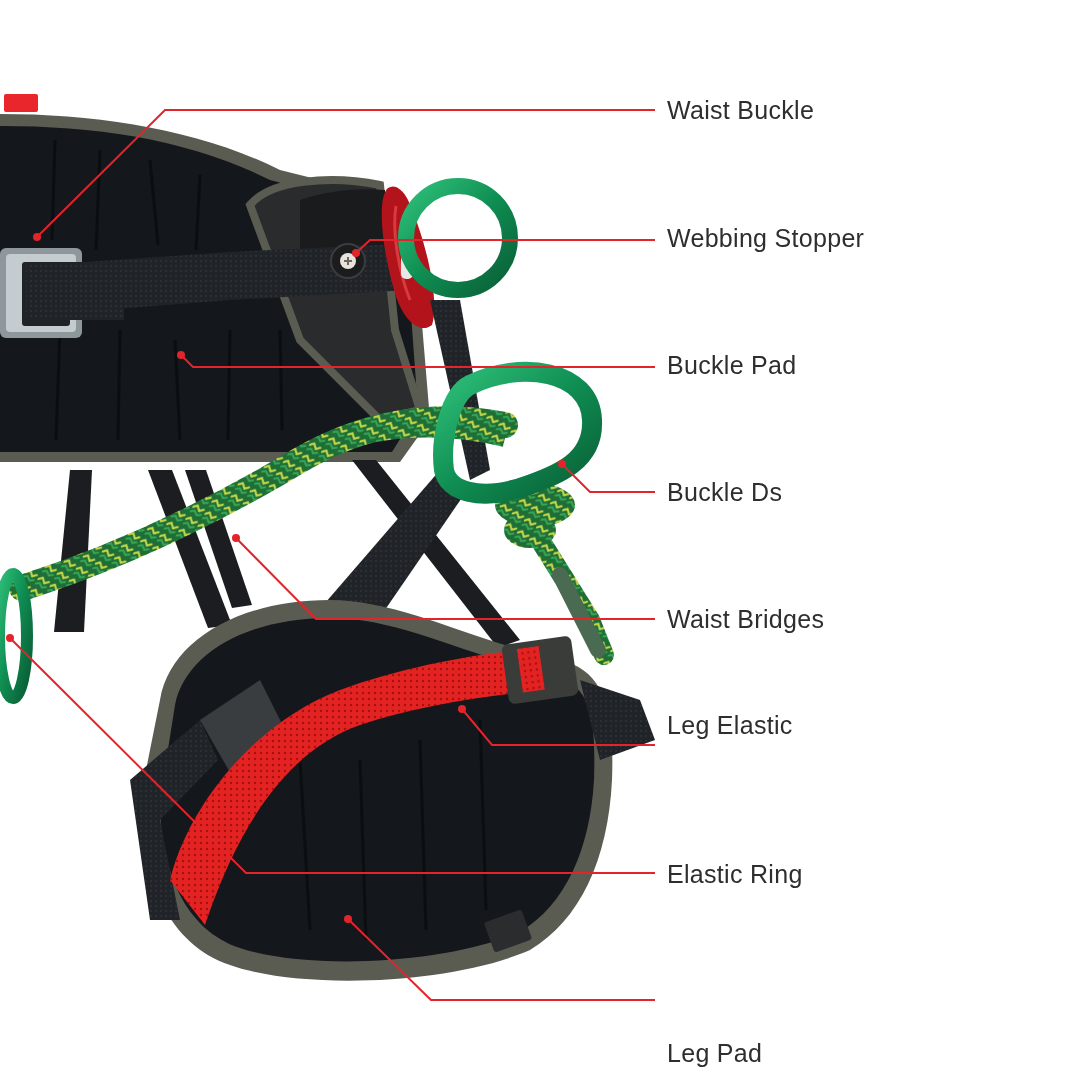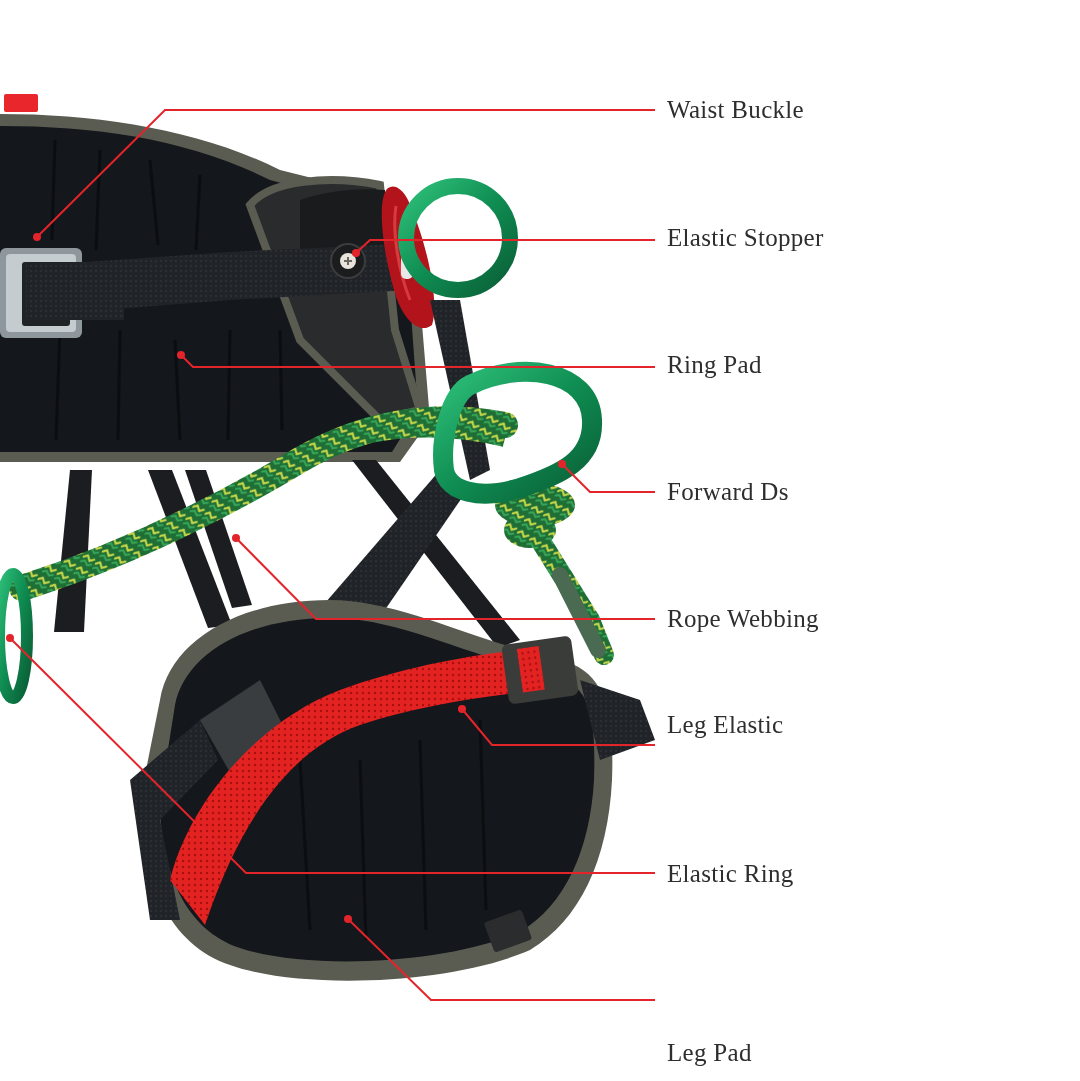--- a/index.html
+++ b/index.html
@@ -1,21 +1,21 @@
 <!DOCTYPE html>
 <html><head>
 <meta charset="utf-8">
 <style>
   html, body { margin: 0; padding: 0; background: #ffffff; }
   body { width: 1080px; height: 1081px; position: relative; overflow: hidden; font-family: "DejaVu Sans", sans-serif; }
   #stage { position: absolute; left: 0; top: 0; width: 1080px; height: 1081px; }
   .label {
     position: absolute; left: 667px; font-size: 25px; color: #2e2e2e;
     letter-spacing: 0.3px; line-height: 30px; white-space: nowrap;
-    font-family: Liberation Serif, serif; font-weight: normal;
+    font-family: Liberation Sans, sans-serif; font-weight: normal;
   }
 </style>
 </head>
 <body>
 
 <svg id="stage" width="1080" height="1081" viewBox="0 0 1080 1081" xmlns="http://www.w3.org/2000/svg">
   <defs>
     <linearGradient id="ringGrad" x1="0" y1="0" x2="1" y2="1">
       <stop offset="0" stop-color="#2fc07a"></stop>
       <stop offset="0.5" stop-color="#0f8d52"></stop>
@@ -141,19 +141,19 @@
     <circle cx="181" cy="355" r="4"></circle>
     <circle cx="562" cy="464" r="4"></circle>
     <circle cx="236" cy="538" r="4"></circle>
     <circle cx="462" cy="709" r="4"></circle>
     <circle cx="10" cy="638" r="4"></circle>
     <circle cx="348" cy="919" r="4"></circle>
   </g>
 </svg>
 
 <div class="label" style="top:95px">Waist Buckle</div>
-<div class="label" style="top:223px">Elastic Stopper</div>
-<div class="label" style="top:350px">Ring Pad</div>
-<div class="label" style="top:477px">Forward Ds</div>
-<div class="label" style="top:604px">Rope Webbing</div>
+<div class="label" style="top:223px">Webbing Stopper</div>
+<div class="label" style="top:350px">Buckle Pad</div>
+<div class="label" style="top:477px">Buckle Ds</div>
+<div class="label" style="top:604px">Waist Bridges</div>
 <div class="label" style="top:710px">Leg Elastic</div>
 <div class="label" style="top:859px">Elastic Ring</div>
 <div class="label" style="top:1038px">Leg Pad</div>
 
 </body></html>

